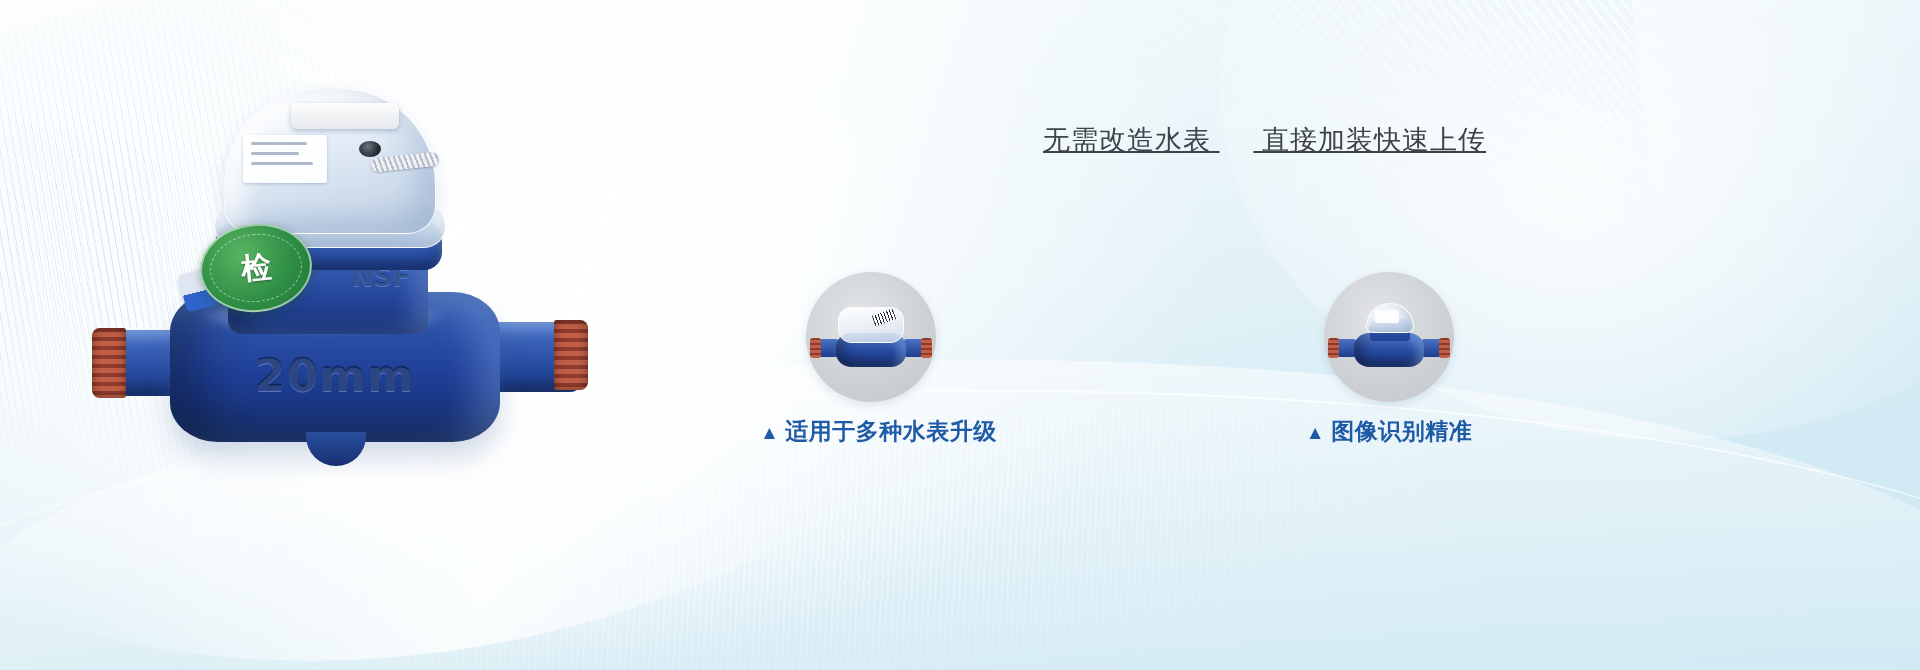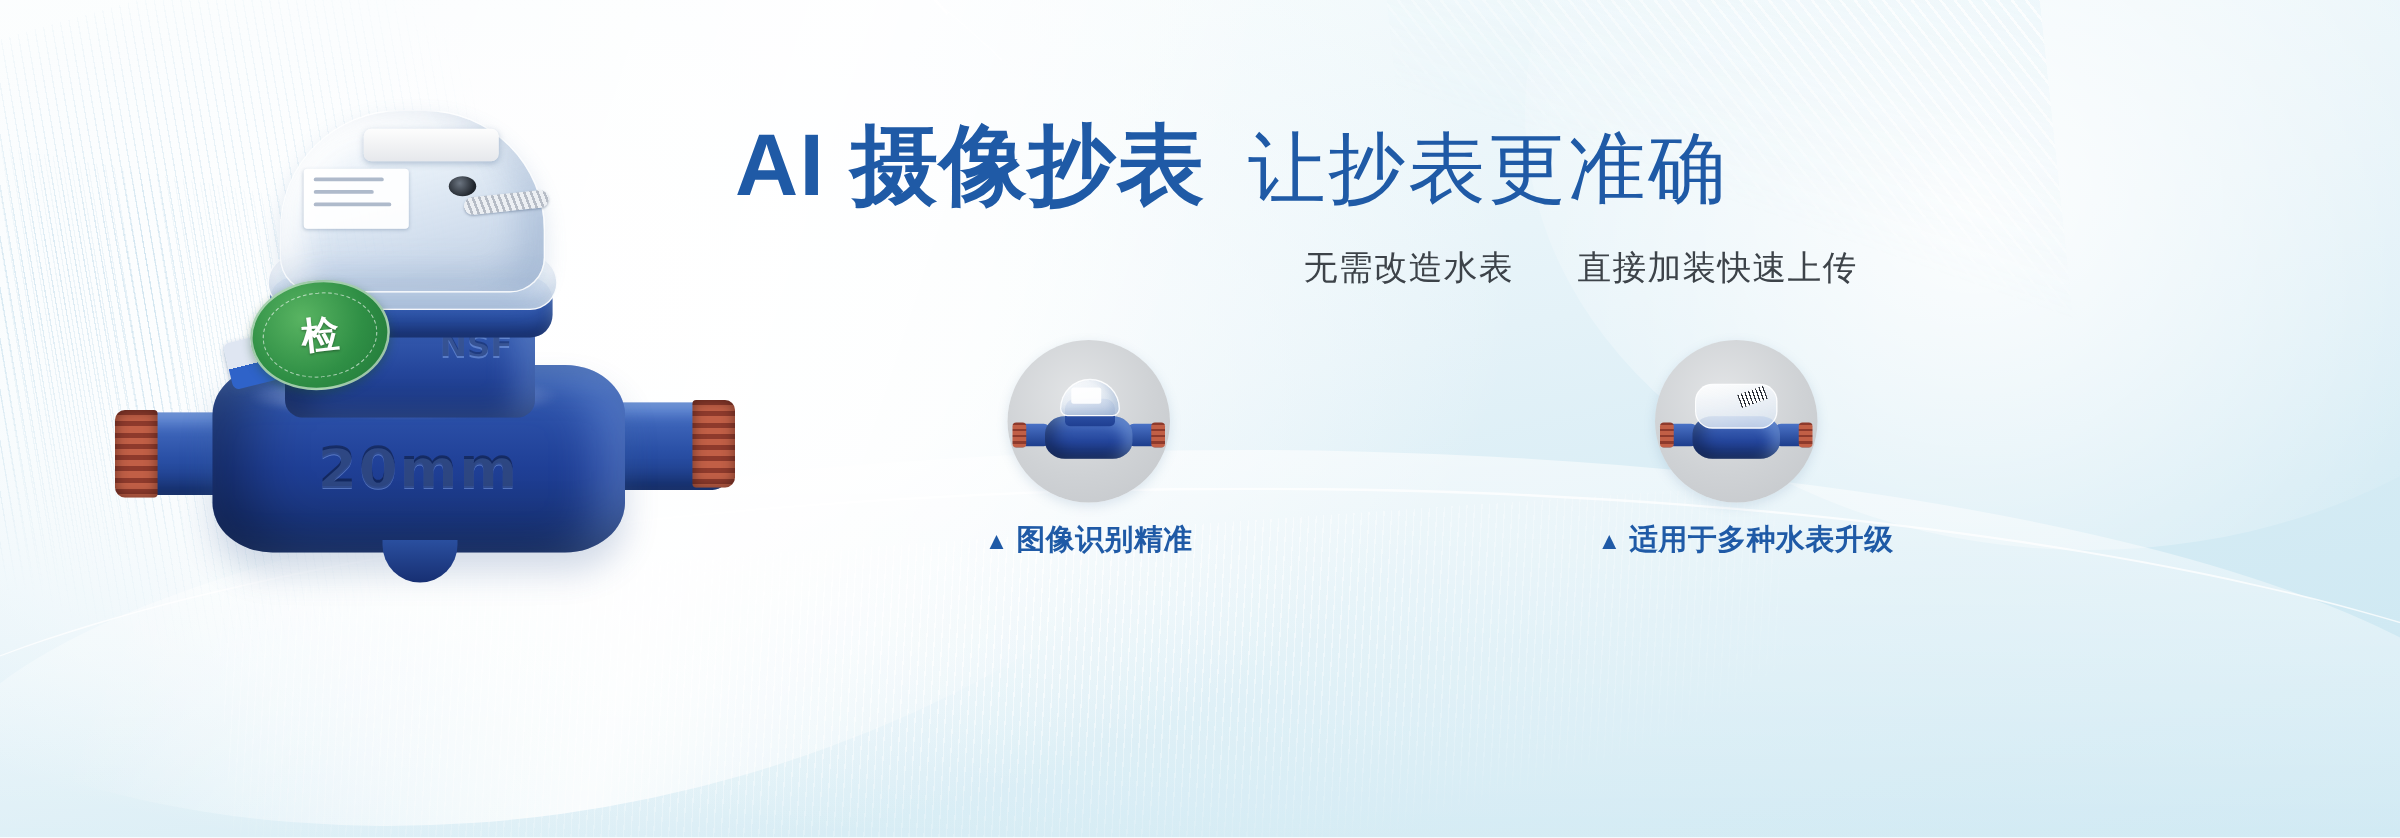--- a/index.html
+++ b/index.html
@@ -292,20 +292,21 @@
   .headline-sub {
     font-size:62px; font-weight:400; color:#1f5aa6;
     letter-spacing:2px; line-height:1.05;
   }
   .subline {
     margin-top:26px;
     text-align:right;
     padding-right:2px;
     font-size:27px; color:#3d4349; letter-spacing:1px;
     white-space:nowrap;
+    text-decoration:underline;
   }
   .subline .gap { display:inline-block; width:34px; }
 
   
   #features {
     position:absolute; left:760px; top:272px;
     width:740px; display:flex; justify-content:space-between;
   }
   .feature { width:222px; text-align:center; }
   .thumb {
@@ -425,65 +426,61 @@
       <div class="cam-coil"></div>
     </div>
     <div class="sensor-clip"></div>
     <div class="sensor-wire"></div>
     <div class="seal-badge">
       <span>检</span>
     </div>
   </div>
 
   <div id="copy">
-    <div class="headline">
-      <span class="headline-main">AI 摄像抄表</span>
-      <span class="headline-sub">让抄表更准确</span>
-    </div>
     <div class="subline">
       <span>无需改造水表</span>
       <span class="gap"></span>
       <span>直接加装快速上传</span>
     </div>
   </div>
 
   <div id="features">
+
+    <div class="feature">
+      <div class="thumb">
+        <div class="mini">
+          <div class="mini-pipe-l"></div>
+          <div class="mini-pipe-r"></div>
+          <div class="mini-thr-l"></div>
+          <div class="mini-thr-r"></div>
+          <div class="mini-body"></div>
+          <div class="mini-clear">
+            <div class="mini-barcode"></div>
+          </div>
+        </div>
+      </div>
+      <div class="caption">
+        <span class="tri">▲</span><span>适用于多种水表升级</span>
+      </div>
+    </div>
 
     <div class="feature">
       <div class="thumb">
         <div class="mini">
           <div class="mini-pipe-l"></div>
           <div class="mini-pipe-r"></div>
           <div class="mini-thr-l"></div>
           <div class="mini-thr-r"></div>
           <div class="mini-body"></div>
           <div class="mini-neck"></div>
           <div class="mini-dome">
             <div class="mini-label"></div>
           </div>
         </div>
       </div>
       <div class="caption">
         <span class="tri">▲</span><span>图像识别精准</span>
       </div>
     </div>
 
-    <div class="feature">
-      <div class="thumb">
-        <div class="mini">
-          <div class="mini-pipe-l"></div>
-          <div class="mini-pipe-r"></div>
-          <div class="mini-thr-l"></div>
-          <div class="mini-thr-r"></div>
-          <div class="mini-body"></div>
-          <div class="mini-clear">
-            <div class="mini-barcode"></div>
-          </div>
-        </div>
-      </div>
-      <div class="caption">
-        <span class="tri">▲</span><span>适用于多种水表升级</span>
-      </div>
-    </div>
-
 
   </div>
 </div>
 
 </body></html>

